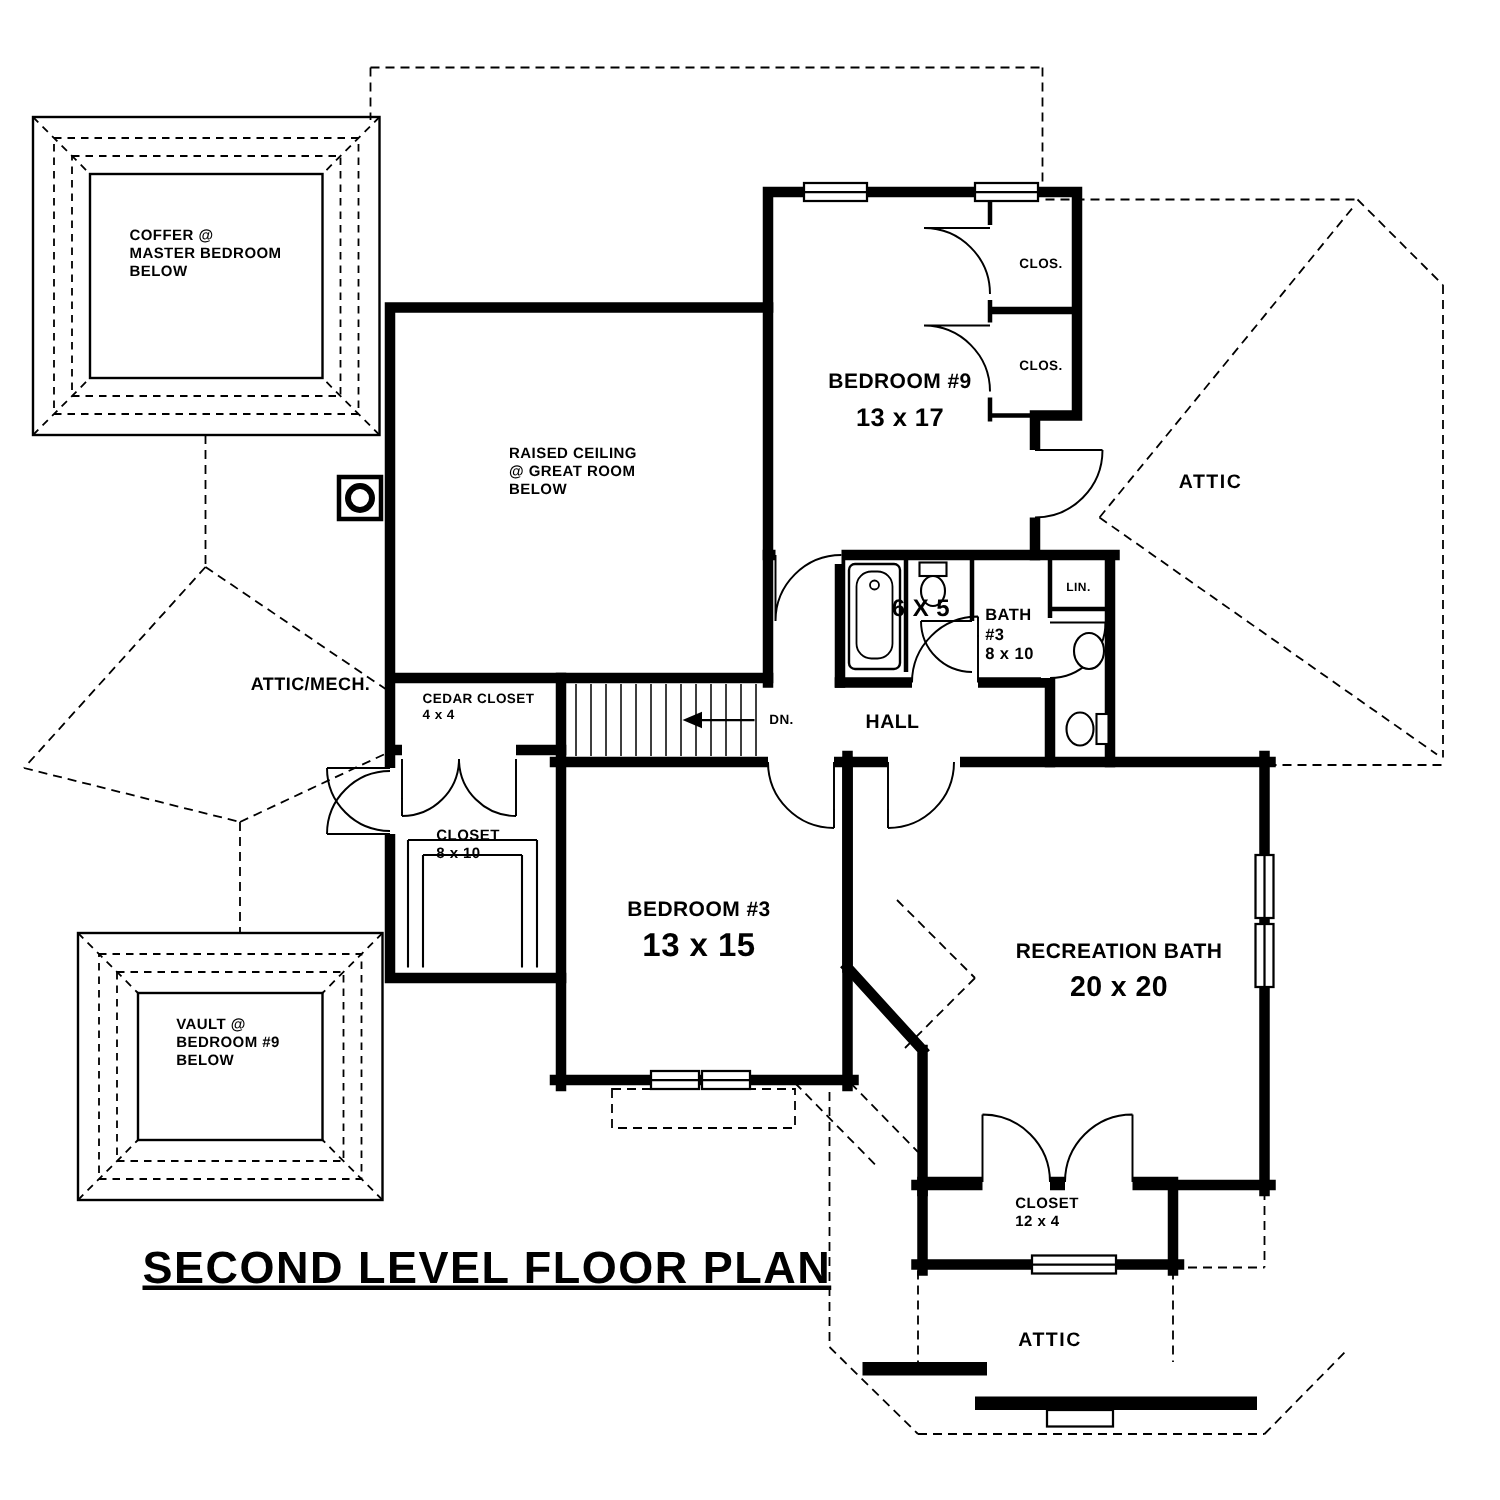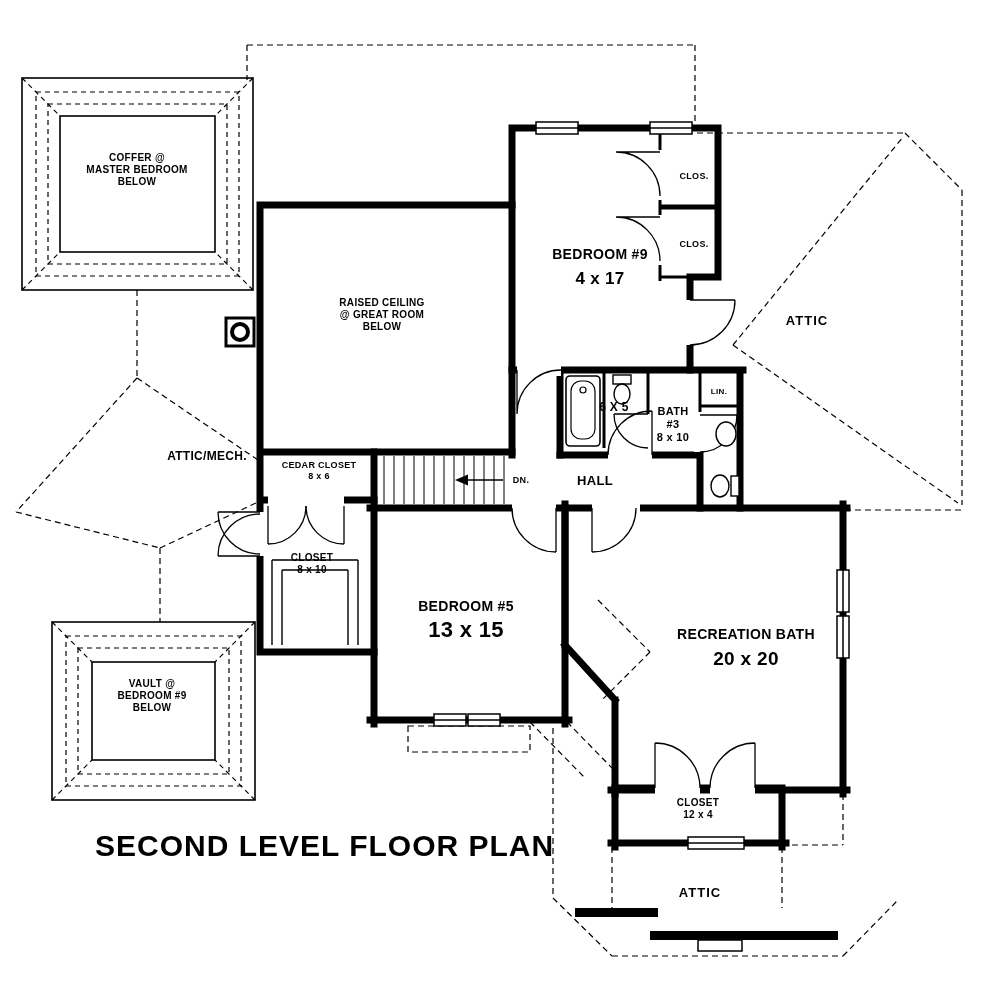--- a/index.html
+++ b/index.html
@@ -1,22 +1,22 @@
 <!DOCTYPE html>
 <html><head>
 <meta charset="utf-8">
 <style>
   html,body{margin:0;padding:0;background:#fff;}
   #plan{position:relative;width:1000px;height:1000px;background:#ffffff;overflow:hidden;
         font-family:"Liberation Sans", sans-serif;}
   #plan svg{position:absolute;left:0;top:0;}
   .lbl{position:absolute;transform:translate(-50%,-50%);color:#000;font-weight:bold;
-       text-align:center;white-space:pre-line;line-height:1.18;letter-spacing:.3px;}
+       white-space:pre-line;line-height:1.18;letter-spacing:.3px;}
   .title{position:absolute;transform:translateY(-50%);color:#000;font-weight:bold;
-         letter-spacing:1px;white-space:nowrap;}
+         letter-spacing:1px;white-space:nowrap;text-decoration:underline;}
 </style>
 </head>
 <body>
 
 <div id="plan">
 
 <svg width="1000" height="1000" viewBox="0 0 1000 1000">
 
   <g fill="none" stroke="#000" stroke-width="1.2" stroke-dasharray="6 4">
     <path d="M247,45 H695 M247,45 V80 M695,45 V124"></path>
@@ -140,37 +140,37 @@
   </g>
 </svg>
 
   <div class="lbl" style="left:137px;top:170px;font-size:10px">COFFER @
 MASTER BEDROOM
 BELOW</div>
   <div class="lbl" style="left:382px;top:315px;font-size:10px">RAISED CEILING
 @ GREAT ROOM
 BELOW</div>
   <div class="lbl" style="left:600px;top:254px;font-size:14px">BEDROOM #9</div>
-  <div class="lbl" style="left:600px;top:279px;font-size:17px">4 x 17</div>
+  <div class="lbl" style="left:600px;top:279px;font-size:17px">13 x 17</div>
   <div class="lbl" style="left:694px;top:176px;font-size:9px">CLOS.</div>
   <div class="lbl" style="left:694px;top:244px;font-size:9px">CLOS.</div>
   <div class="lbl" style="left:807px;top:321px;font-size:13px;letter-spacing:1px">ATTIC</div>
-  <div class="lbl" style="left:614px;top:407px;font-size:12px">6 X 5</div>
+  <div class="lbl" style="left:614px;top:407px;font-size:16px">6 X 5</div>
   <div class="lbl" style="left:673px;top:424px;font-size:11px">BATH
 #3
 8 x 10</div>
   <div class="lbl" style="left:719px;top:392px;font-size:8px">LIN.</div>
   <div class="lbl" style="left:595px;top:481px;font-size:13px">HALL</div>
   <div class="lbl" style="left:521px;top:480px;font-size:9px">DN.</div>
   <div class="lbl" style="left:207px;top:456px;font-size:12px">ATTIC/MECH.</div>
   <div class="lbl" style="left:319px;top:471px;font-size:9px">CEDAR CLOSET
-8 x 6</div>
+4 x 4</div>
   <div class="lbl" style="left:312px;top:564px;font-size:10px">CLOSET
 8 x 10</div>
-  <div class="lbl" style="left:466px;top:606px;font-size:14px">BEDROOM #5</div>
+  <div class="lbl" style="left:466px;top:606px;font-size:14px">BEDROOM #3</div>
   <div class="lbl" style="left:466px;top:630px;font-size:22px">13 x 15</div>
   <div class="lbl" style="left:746px;top:634px;font-size:14px">RECREATION BATH</div>
   <div class="lbl" style="left:746px;top:659px;font-size:19px">20 x 20</div>
   <div class="lbl" style="left:152px;top:696px;font-size:10px">VAULT @
 BEDROOM #9
 BELOW</div>
   <div class="lbl" style="left:698px;top:809px;font-size:10px">CLOSET
 12 x 4</div>
   <div class="lbl" style="left:700px;top:893px;font-size:13px;letter-spacing:1px">ATTIC</div>
 

